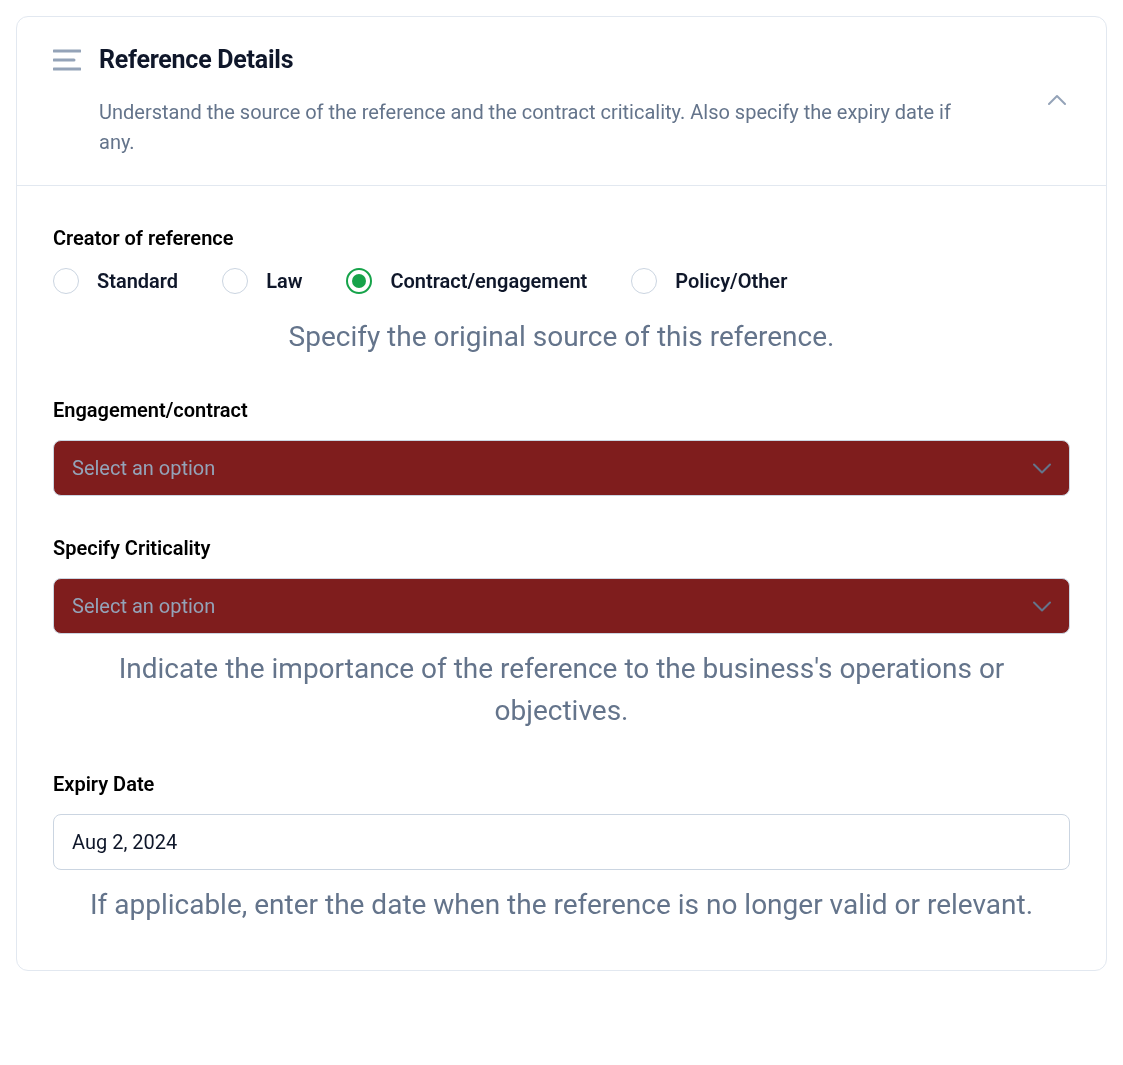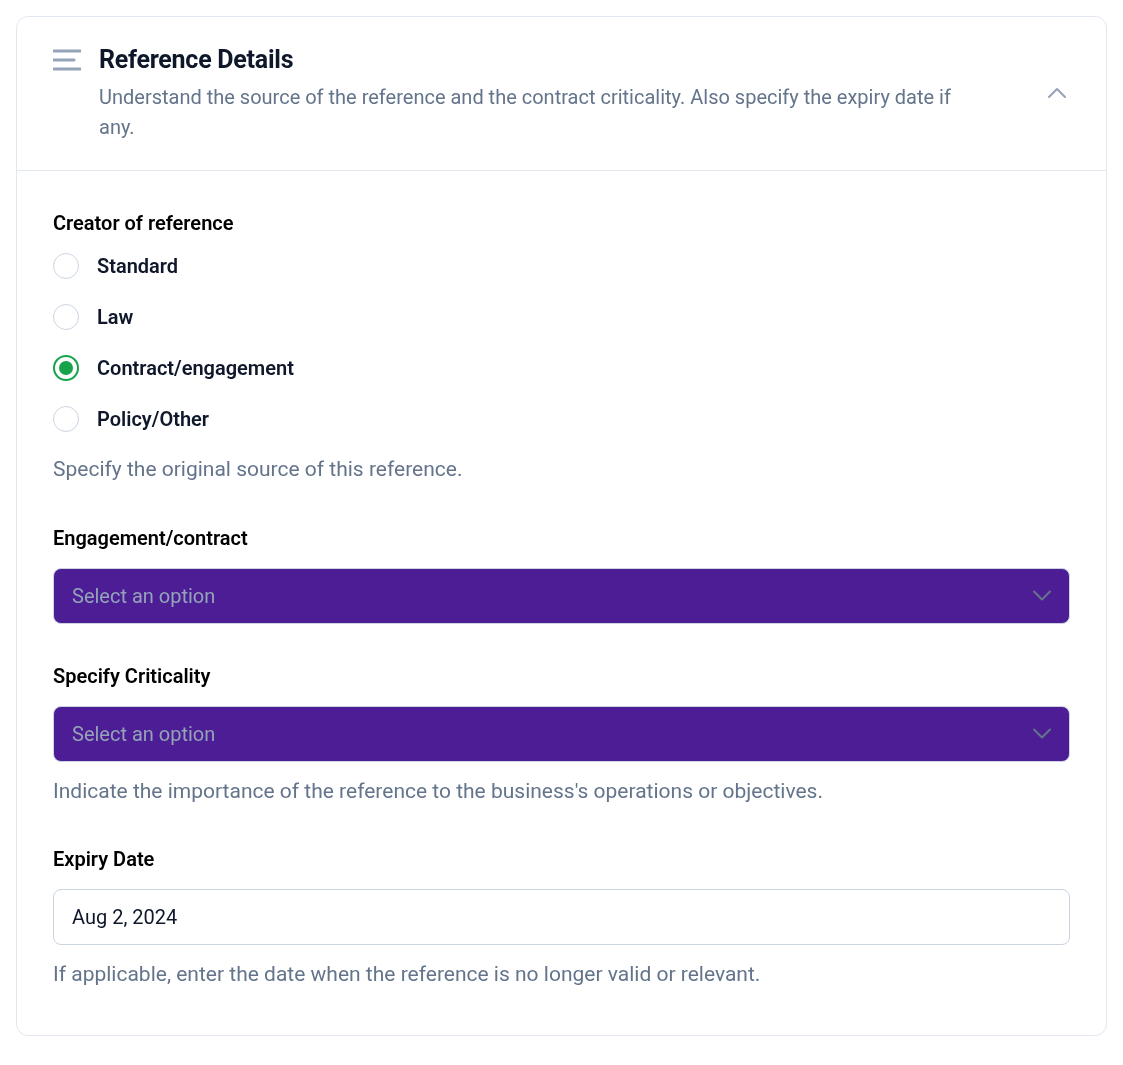--- a/index.html
+++ b/index.html
@@ -33,21 +33,21 @@
       color: #94a3b8;
       margin-top: 4px;
     }
     .header-text {
       flex: 1;
     }
     .card-title {
       font-size: 25px;
       font-weight: 700;
       color: #0f172a;
-      margin-bottom: 8px;
+      margin-bottom: 23px;
       letter-spacing: -0.01em;
     }
     .card-subtitle {
       font-size: 20px;
       color: #64748b;
       line-height: 1.5;
       max-width: 860px;
     }
     .collapse-toggle {
       position: absolute;
@@ -74,22 +74,22 @@
     }
     .form-label {
       font-size: 20px;
       font-weight: 600;
       color: #000000;
       display: block;
       margin-bottom: 18px;
     }
     .radio-group {
       display: flex;
-      flex-direction: column;
-      gap: 25px;
+      flex-direction: row;
+      gap: 44px;
       margin-bottom: 22px;
     }
     .radio-option {
       display: flex;
       align-items: center;
       gap: 18px;
       cursor: pointer;
     }
     .radio-circle {
       width: 26px;
@@ -109,33 +109,34 @@
       height: 14px;
       border-radius: 50%;
       background: #16a34a;
     }
     .radio-label {
       font-size: 20px;
       font-weight: 600;
       color: #0f172a;
     }
     .helper-text {
-      font-size: 21px;
+      font-size: 28px;
       color: #64748b;
       line-height: 1.5;
+      text-align: center;
     }
     .select-wrap {
       margin-bottom: 14px;
     }
     .select {
       width: 100%;
       height: 56px;
       border: 1px solid #cbd5e1;
       border-radius: 8px;
-      background: #4c1d95;
+      background: #7f1d1d;
       display: flex;
       align-items: center;
       justify-content: space-between;
       padding: 0 18px;
       cursor: pointer;
     }
     .select-placeholder {
       font-size: 20px;
       color: #94a3b8;
     }

